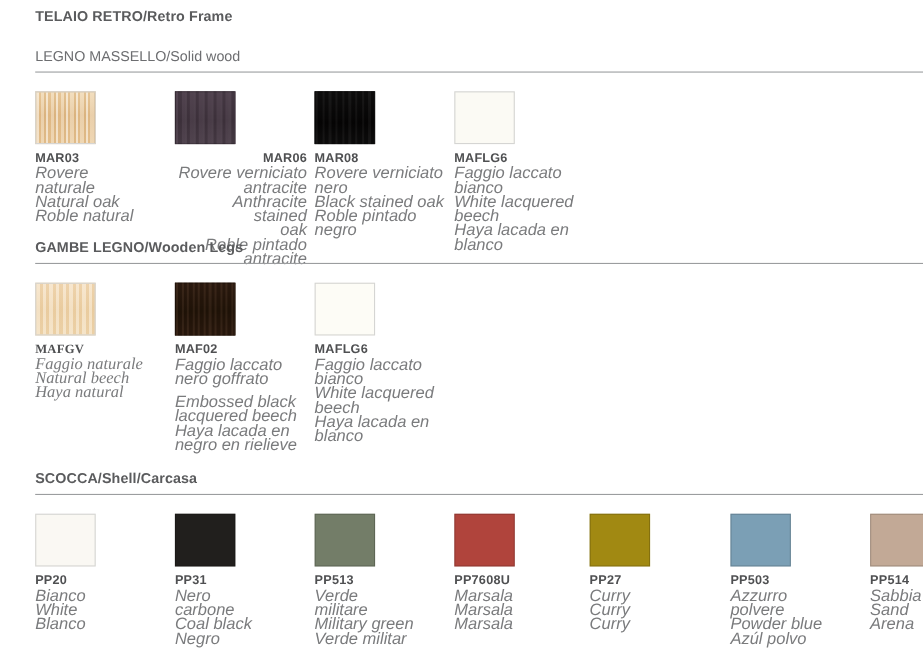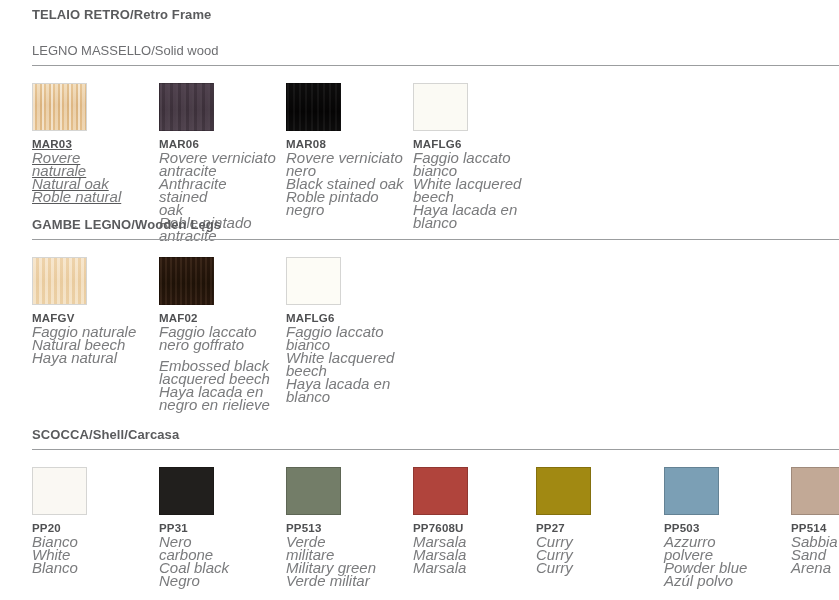--- a/index.html
+++ b/index.html
@@ -148,30 +148,30 @@
 
   <div class="section" id="sec-0" style="top:6px;">
     <div class="section-head">
       <div class="sec-title">TELAIO RETRO/Retro Frame</div>
       <div class="sec-sub">LEGNO MASSELLO/Solid wood</div>
     </div>
     <div class="rule"></div>
 
     <div class="row" style="margin-top:17px;">
 
-      <div class="cell" style="left:16px;text-decoration:underline;">
+      <div class="cell" style="left:16px;">
         <div class="swatch tex-oak-natural"></div>
         <div class="code">MAR03</div>
         <div class="desc">Rovere
 naturale
 Natural oak
 Roble natural</div>
       </div>
 
-      <div class="cell" style="left:143px;">
+      <div class="cell" style="left:143px;text-align:right;">
         <div class="swatch dark tex-oak-anthracite"></div>
         <div class="code">MAR06</div>
         <div class="desc">Rovere verniciato
 antracite
 Anthracite stained
 oak
 Roble pintado
 antracite</div>
       </div>
 
@@ -200,21 +200,21 @@
   </div>
 
   <div class="section" id="sec-1" style="top:216px;">
     <div class="section-head">
       <div class="sec-title">GAMBE LEGNO/Wooden Legs</div>
     </div>
     <div class="rule"></div>
 
     <div class="row" style="margin-top:17px;">
 
-      <div class="cell" style="left:16px;">
+      <div class="cell" style="left:16px;font-family:Liberation Serif, serif;">
         <div class="swatch tex-beech-natural"></div>
         <div class="code">MAFGV</div>
         <div class="desc">Faggio naturale
 Natural beech
 Haya natural</div>
       </div>
 
       <div class="cell" style="left:143px;">
         <div class="swatch dark tex-beech-black"></div>
         <div class="code">MAF02</div>

